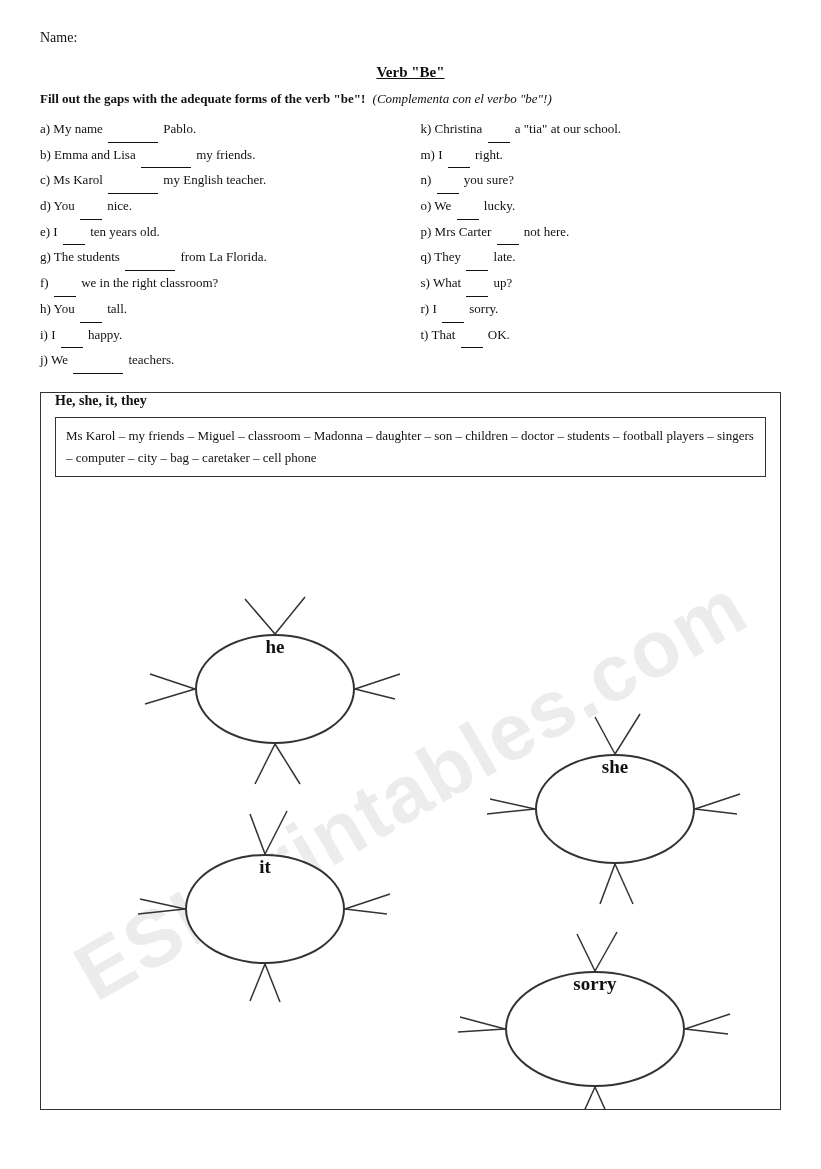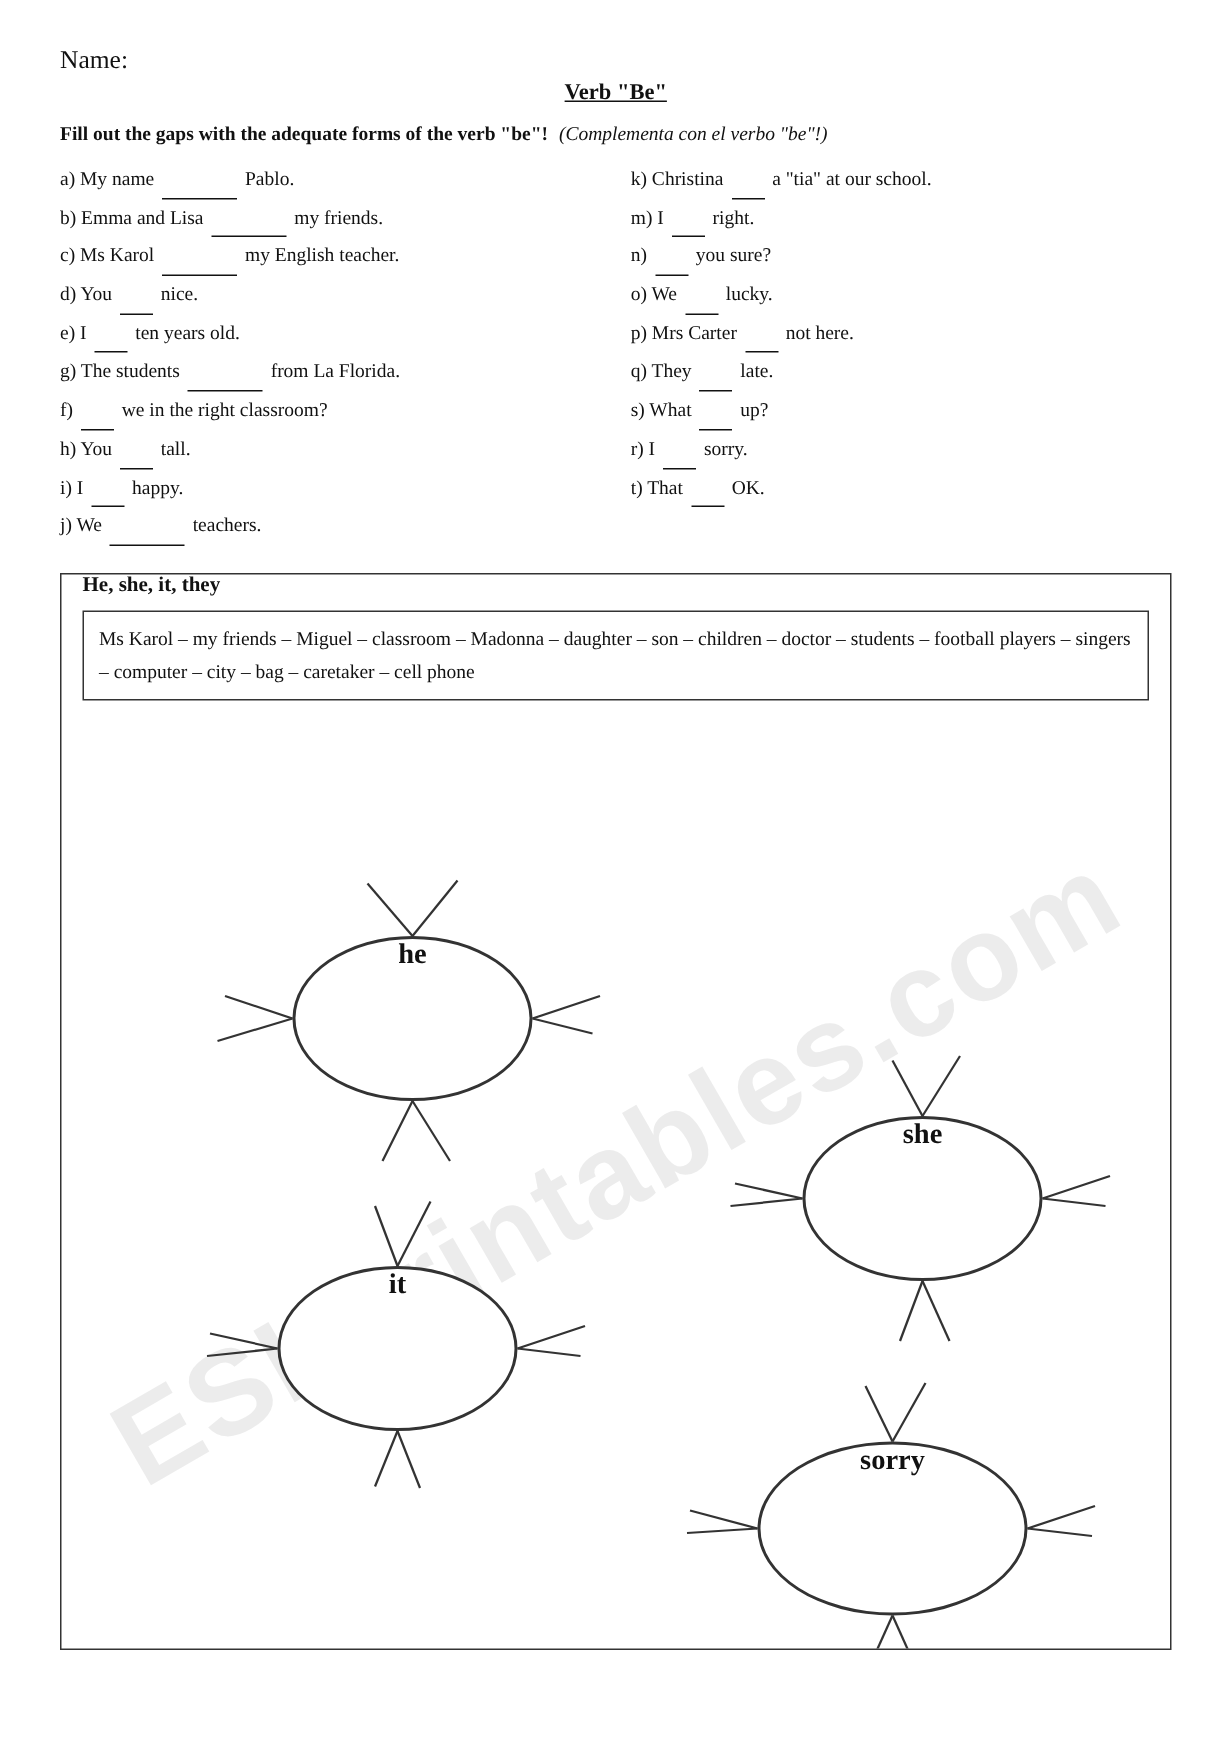--- a/index.html
+++ b/index.html
@@ -6,22 +6,22 @@
     body {
       background: #fff;
       font-family: 'Times New Roman', Times, serif;
       font-size: 13px;
       color: #111;
       width: 821px;
       min-height: 1169px;
       padding: 30px 40px;
     }
     .name-line {
-      margin-bottom: 4px;
-      font-size: 17px;
+      margin-bottom: 18px;
+      font-size: 14px;
     }
     .title-section {
       text-align: center;
       margin-bottom: 10px;
     }
     .title-section h1 {
       font-size: 15px;
       font-weight: bold;
       text-decoration: underline;
       font-family: 'Times New Roman', Times, serif;

